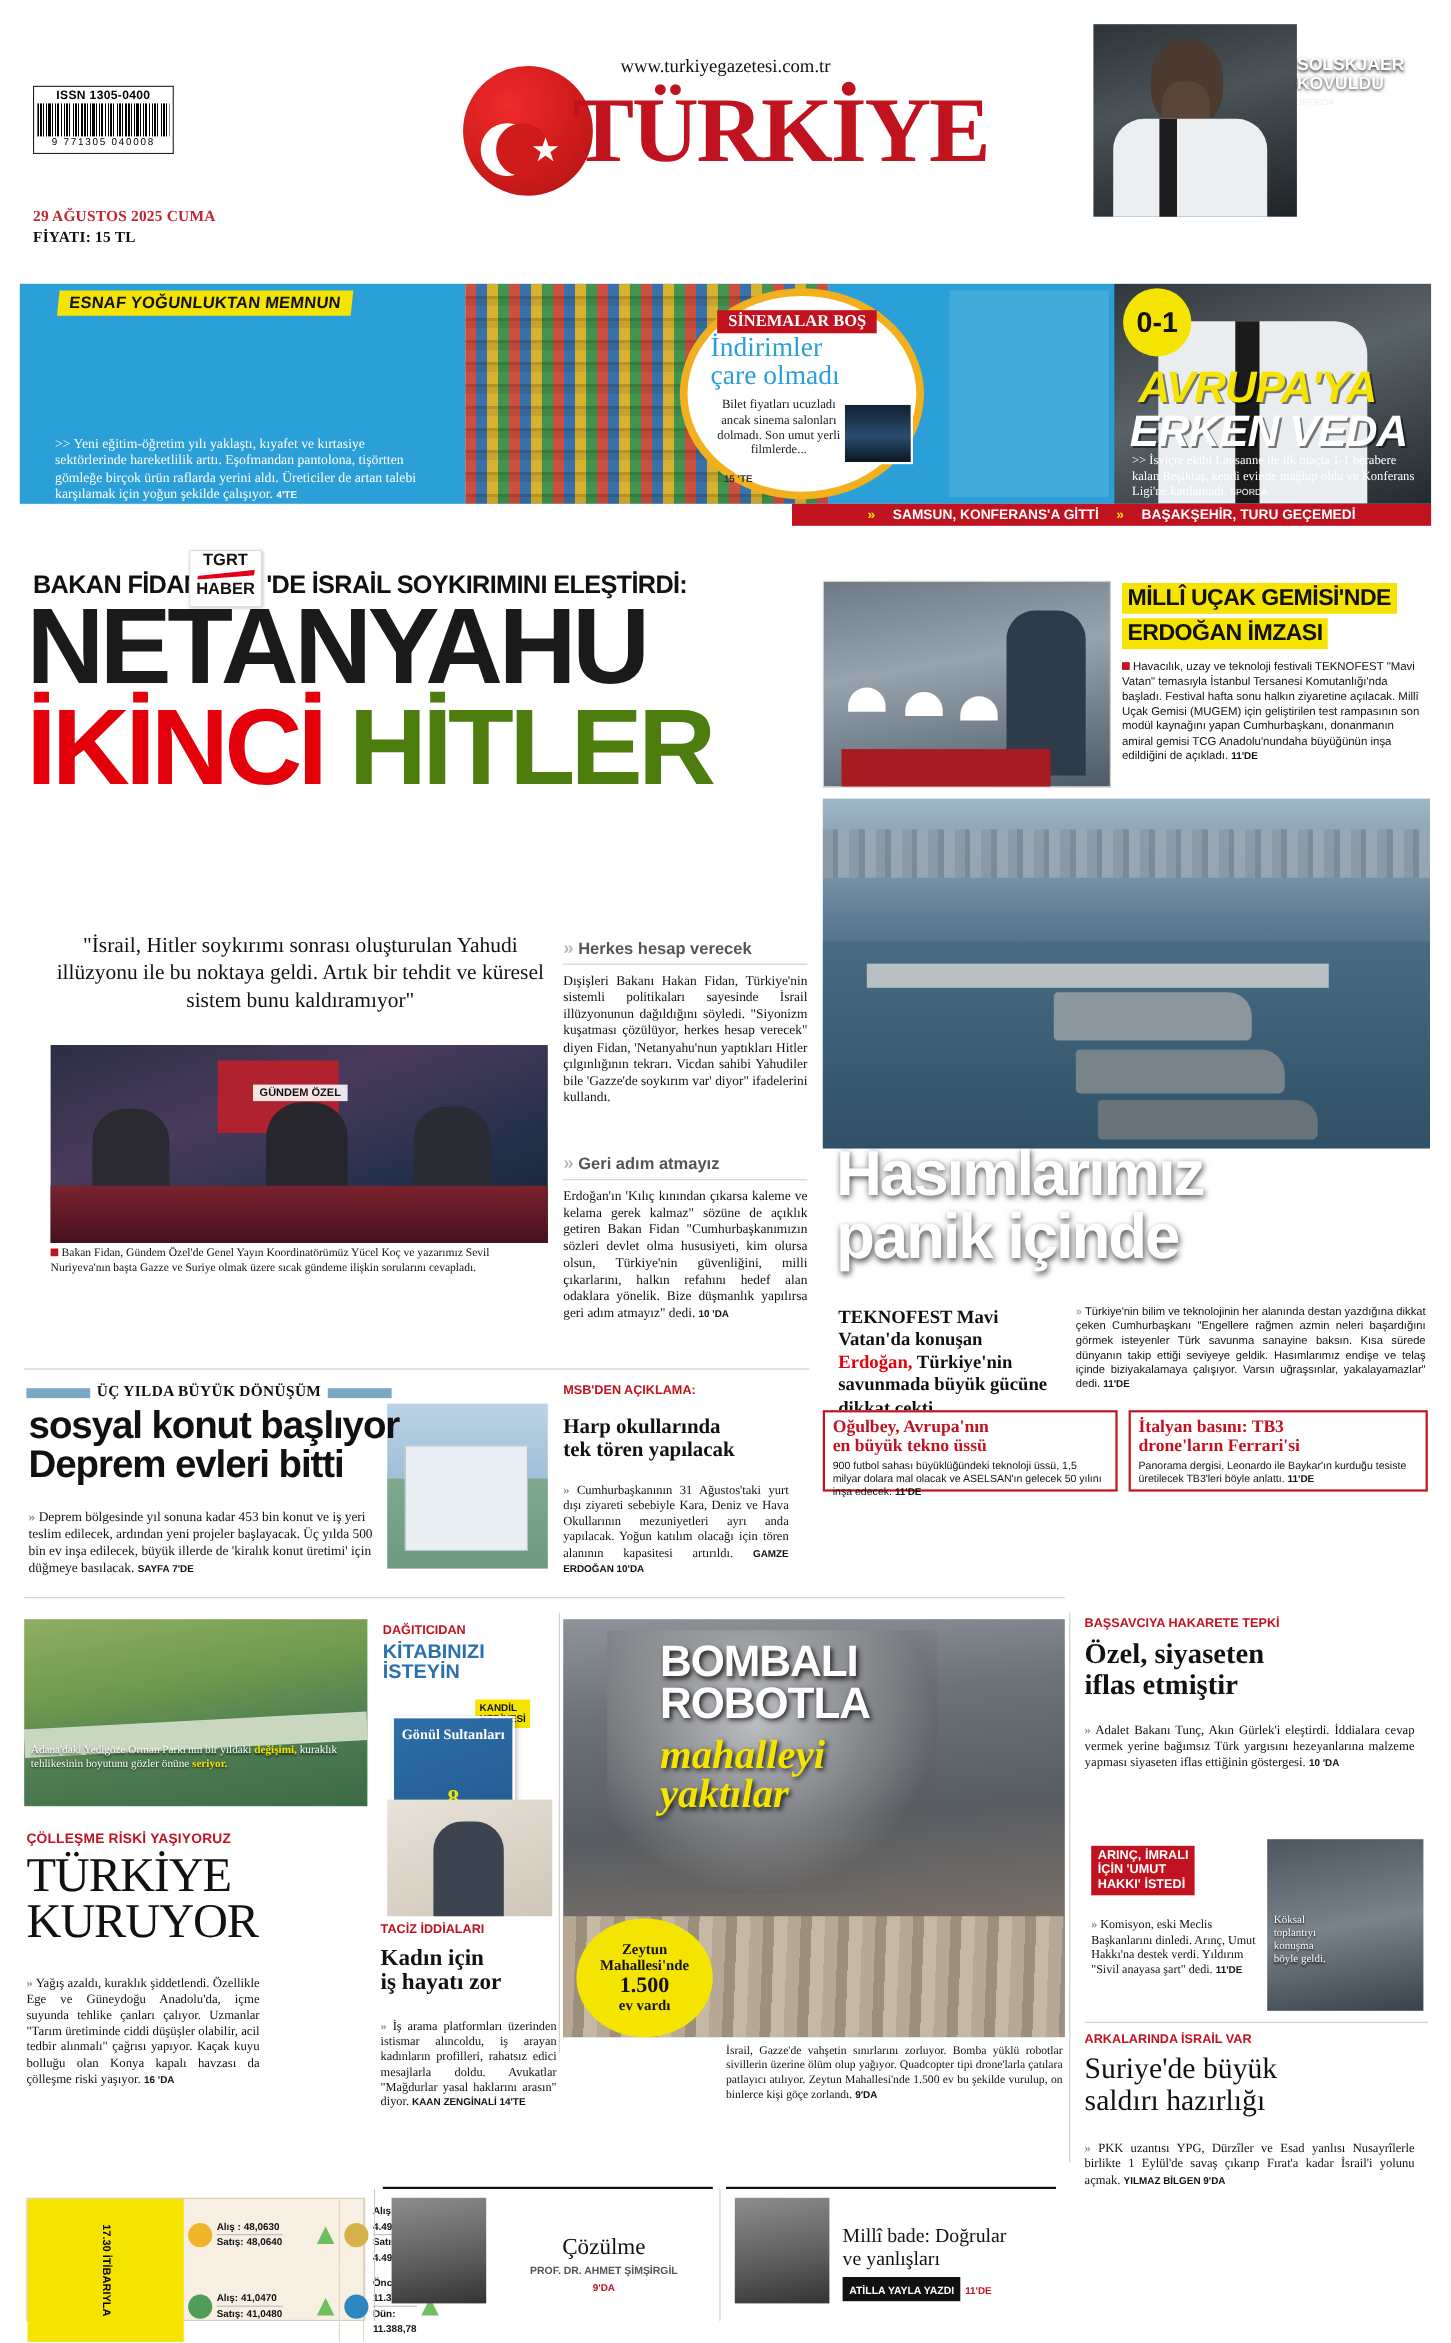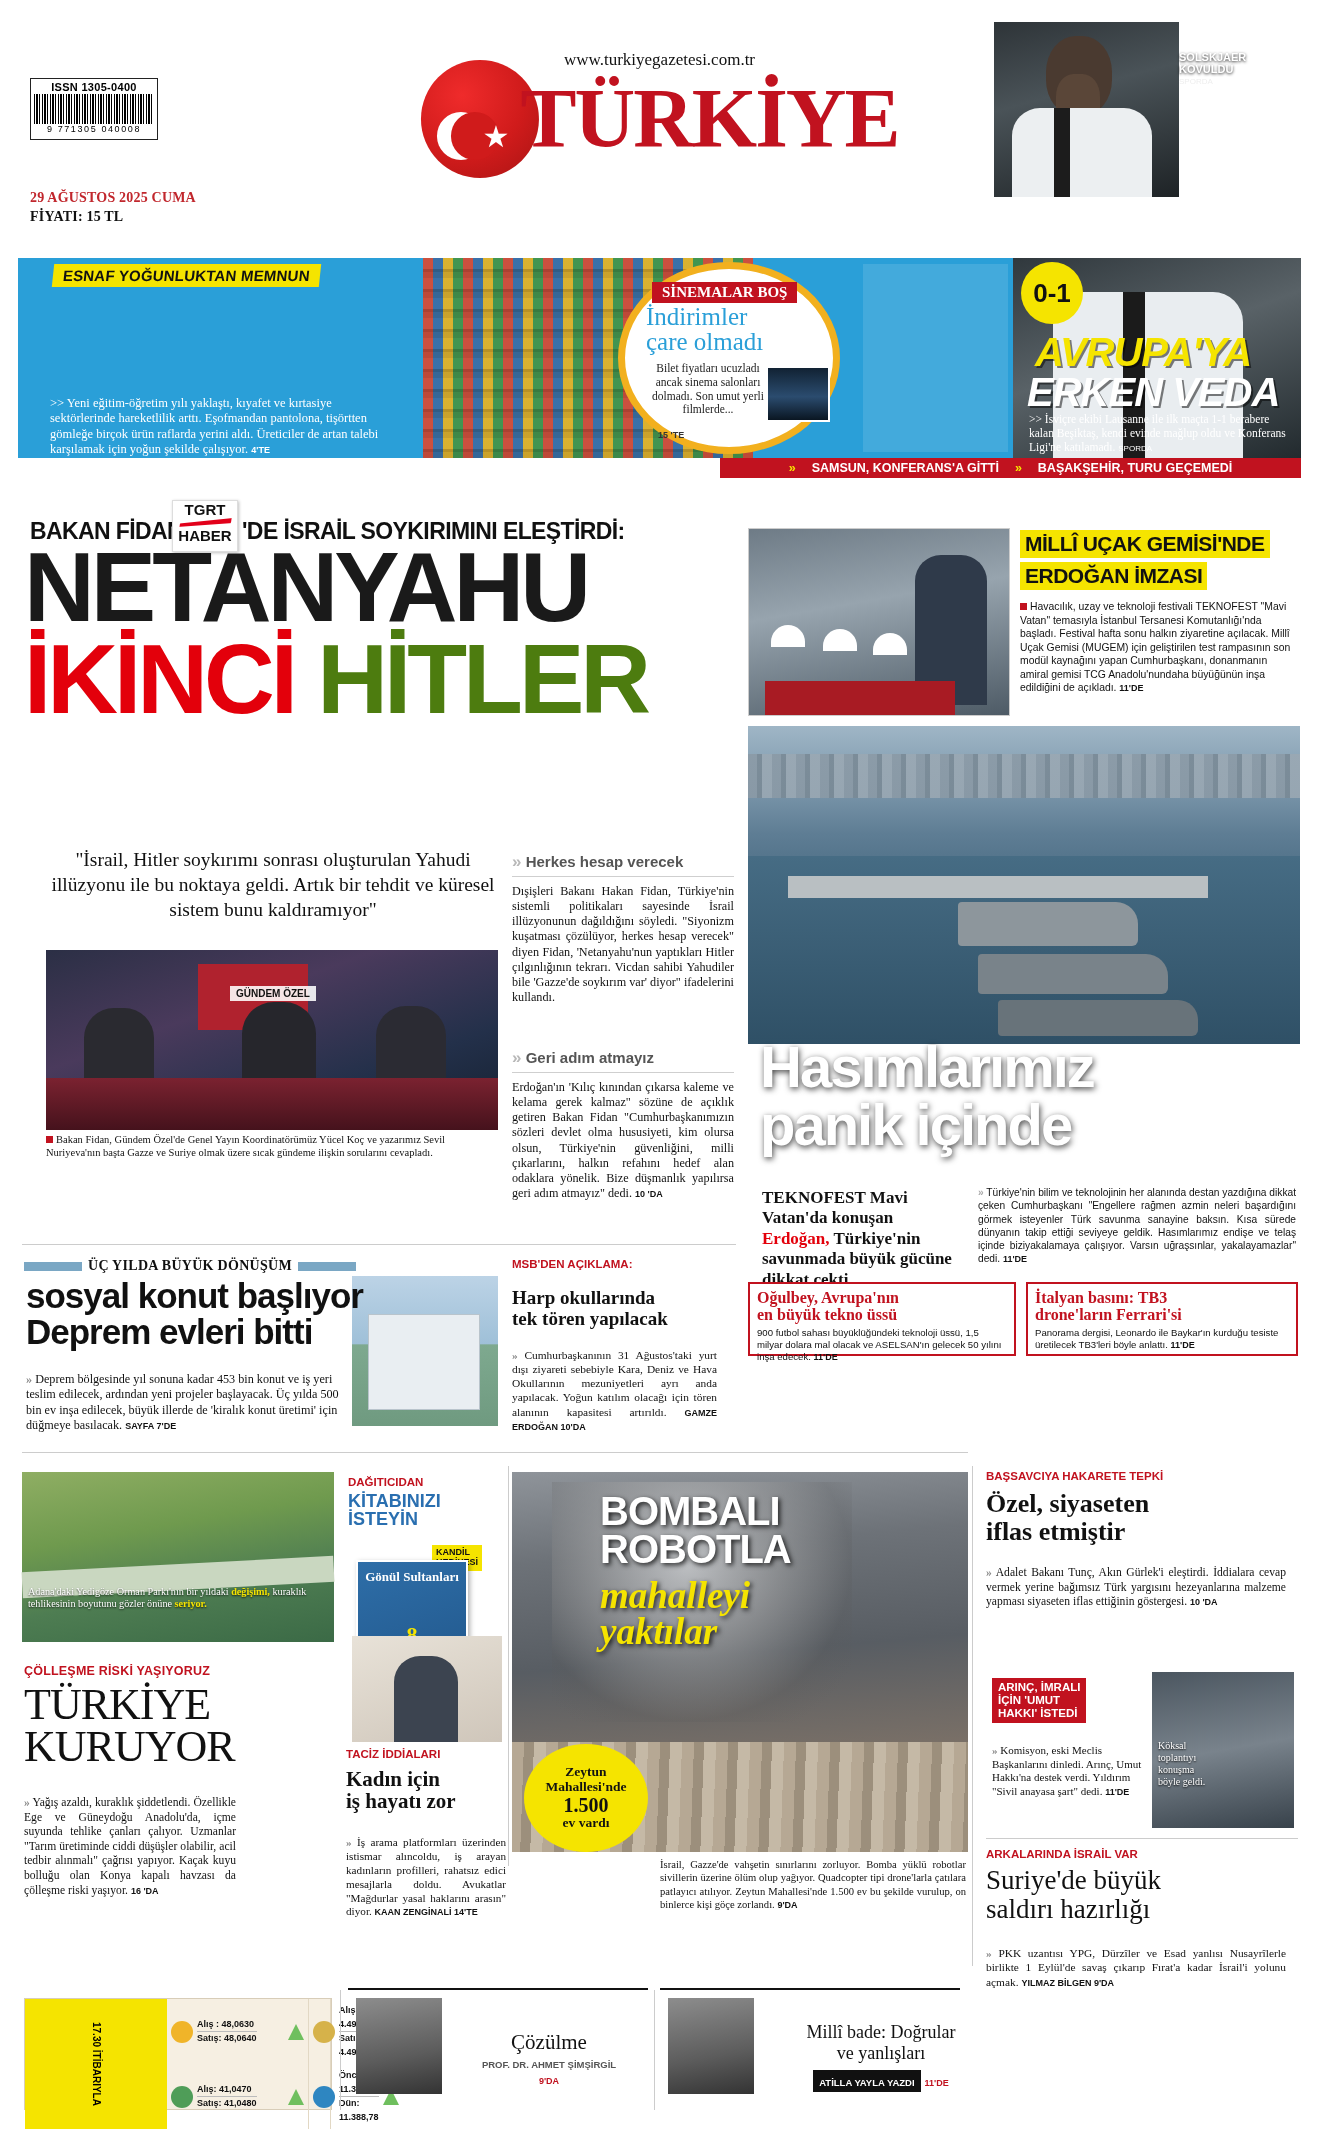--- a/index.html
+++ b/index.html
@@ -38,21 +38,21 @@
      position: relative; overflow: hidden; margin-right: -18px; }
   .flag-circle::before { content:""; position:absolute; left:16px; top:52px; width:48px; height:48px;
      border-radius:50%; background:#fff; }
   .flag-circle::after { content:""; position:absolute; left:30px; top:52px; width:48px; height:48px;
      border-radius:50%; background:#d01b1b; }
   .flag-star { position:absolute; left:62px; top:62px; color:#fff; font-size:30px; line-height:1; z-index:3;}
   .logo-text { font-family: "Liberation Serif", serif; font-weight: bold; font-size: 84px;
      color: #c1121f; letter-spacing: -2px; line-height: .9; position: relative; z-index: 4; }
 
   .solskjaer-box { position: absolute; right: 30px; top: 52px; width: 110px; text-align: left; z-index: 6; }
-  .solskjaer-line { font-family: "Liberation Sans", sans-serif; font-weight: bold; font-size: 11px;
+  .solskjaer-line { font-family: "Liberation Sans", sans-serif; font-weight: bold; font-size: 16px;
      color: #fff; line-height: 1.05; text-shadow: 0 1px 3px rgba(0,0,0,.85); }
   .solskjaer-tag { font-family: "Liberation Sans", sans-serif; font-size: 8px; color: #eee; margin-top: 2px; }
   .player-photo { position: absolute; right: 140px; top: 22px; width: 185px; height: 175px;
      background: linear-gradient(165deg,#2e3438 0%, #4a5358 40%, #1e2326 100%);
      overflow: hidden; }
   .player-photo .head { position: absolute; left: 52px; top: 14px; width: 66px; height: 80px;
      border-radius: 45%; background: #4a3a30; }
   .player-photo .jersey { position: absolute; left: 18px; top: 86px; width: 140px; height: 92px;
      background: #eceff1; border-top-left-radius: 28px; border-top-right-radius: 28px;}
   .player-photo .stripe { position:absolute; left:60px; top:86px; width:16px; height:92px; background:#1c1c1c;}
@@ -686,21 +686,21 @@
   <div class="foot-col" style="left:348px; width:300px;"></div>
   <div class="foot-photo" style="left:356px;"></div>
   <div style="position:absolute;left:456px;top:2030px;width:186px;text-align:center;">
     <div class="foot-name">Çözülme</div>
     <div class="foot-sub" style="margin-top:4px;">PROF. DR. AHMET ŞİMŞİRGİL</div>
     <span class="foot-pg">9'DA</span>
   </div>
 
   <div class="foot-col" style="left:660px; width:300px;"></div>
   <div class="foot-photo" style="left:668px;"></div>
-  <div style="position:absolute;left:786px;top:2022px;width:190px;text-align:center;">
+  <div style="position:absolute;left:766px;top:2022px;width:190px;text-align:left;">
     <div class="foot-name" style="font-size:18px;">Millî bade: Doğrular</div>
     <div class="foot-name" style="font-size:18px;">ve yanlışları</div>
     <div style="margin-top:6px;background:#111;display:inline-block;padding:2px 6px;">
       <span class="foot-sub" style="color:#fff;">ATİLLA YAYLA YAZDI</span>
     </div>
     <span class="foot-pg">11'DE</span>
   </div>
 
   <div class="vrule" style="left:340px; top:1990px; height:120px;"></div>
   <div class="vrule" style="left:654px; top:1990px; height:120px;"></div>

